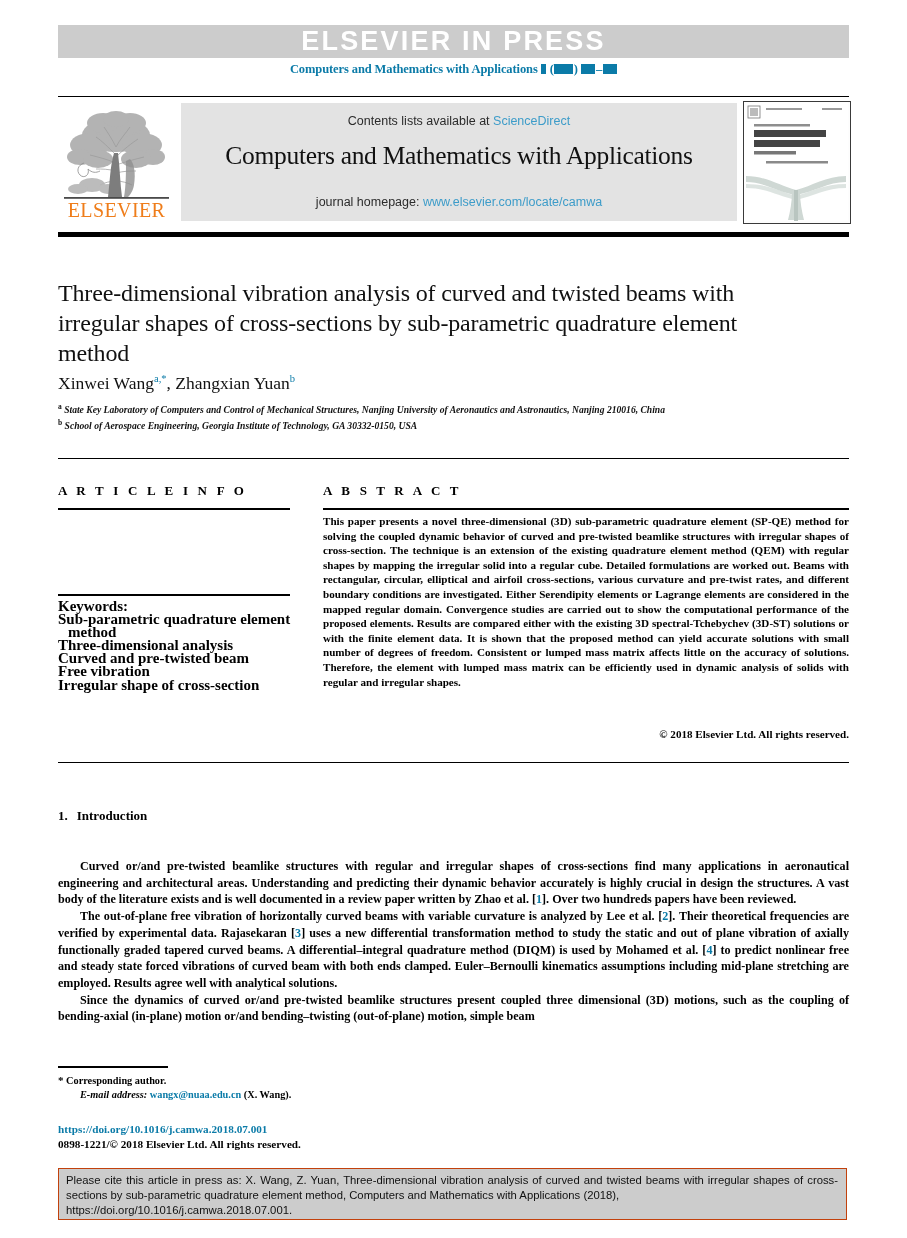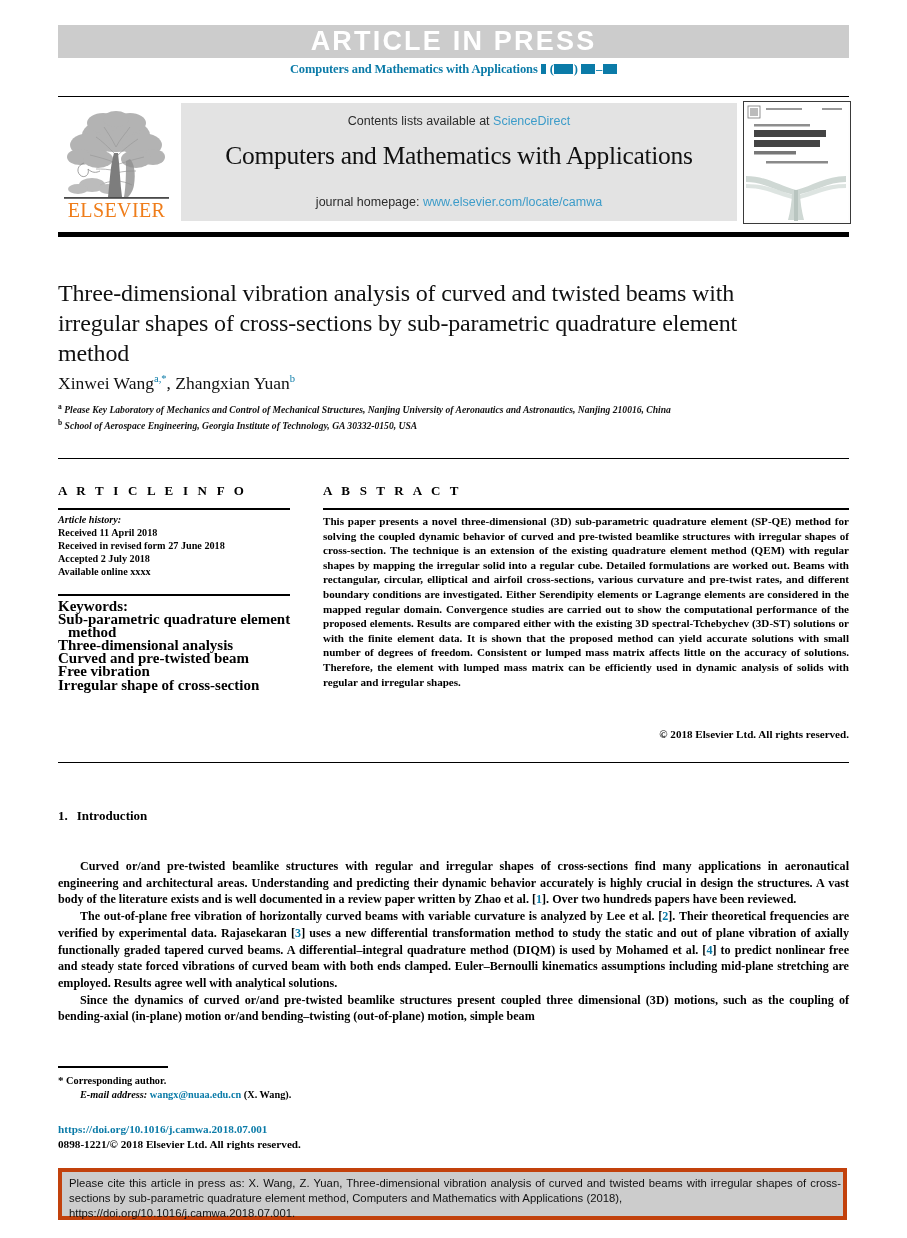--- a/index.html
+++ b/index.html
@@ -366,21 +366,21 @@
   .doi-link { color: #0b7ba8; }
 
   
   .cite-box {
     position: absolute;
     left: 58px;
     top: 1168px;
     width: 789px;
     height: 52px;
     background: #cccccc;
-    border: 4px solid #c2410c;
+    border: 1px solid #c2410c;
     box-sizing: border-box;
   }
   .cite-text {
     position: absolute;
     left: 7px;
     top: 4px;
     width: 772px;
     font-family: "Liberation Sans", sans-serif;
     font-size: 11.3px;
     line-height: 15.2px;
@@ -388,21 +388,21 @@
     color: #111;
   }
   .cite-text .lastline { display: block; text-align: left; }
 </style>
 </head>
 <body>
 
 <div class="page">
 
   <div class="aip-band">
-    <div class="aip-text">ARTICLE  IN  PRESS</div>
+    <div class="aip-text">ELSEVIER  IN  PRESS</div>
   </div>
   <div class="aip-journal">
     <span>Computers and Mathematics with Applications</span>
     <span class="blk b1"></span>
     <span>(</span><span class="blk b4"></span><span>)</span>
     <span class="blk b3"></span><span>–</span><span class="blk b3"></span>
   </div>
 
   <div class="rule-thin-top"></div>
 
@@ -488,40 +488,33 @@
 
   <div class="title">Three-dimensional vibration analysis of curved and twisted beams with irregular shapes of cross-sections by sub-parametric quadrature element method</div>
 
   <div class="authors">
     <span>Xinwei Wang</span><span class="sup-a">a,*</span><span>, </span><span>Zhangxian Yuan</span><span class="sup-a">b</span>
   </div>
 
   <div class="affil">
     <div>
       <span class="mk">a</span>
-      <span>Please Key Laboratory of Mechanics and Control of Mechanical Structures, Nanjing University of Aeronautics and Astronautics, Nanjing 210016, China</span>
+      <span>State Key Laboratory of Computers and Control of Mechanical Structures, Nanjing University of Aeronautics and Astronautics, Nanjing 210016, China</span>
     </div>
     <div>
       <span class="mk">b</span>
       <span>School of Aerospace Engineering, Georgia Institute of Technology, GA 30332-0150, USA</span>
     </div>
   </div>
 
   <div class="rule-under-affil"></div>
 
   <div class="sec-head" id="info-head">A R T I C L E   I N F O</div>
   <div class="rule-info"></div>
 
-  <div class="info-col">
-    <div class="ital">Article history:</div>
-    <div>Received 11 April 2018</div>
-    <div>Received in revised form 27 June 2018</div>
-    <div>Accepted 2 July 2018</div>
-    <div>Available online xxxx</div>
-  </div>
 
   <div class="rule-mid"></div>
 
   <div class="kw-block">
     <div class="ital">Keywords:</div>
     <div>Sub-parametric quadrature element</div>
     <div class="kw-indent">method</div>
     <div>Three-dimensional analysis</div>
     <div>Curved and pre-twisted beam</div>
     <div>Free vibration</div>

